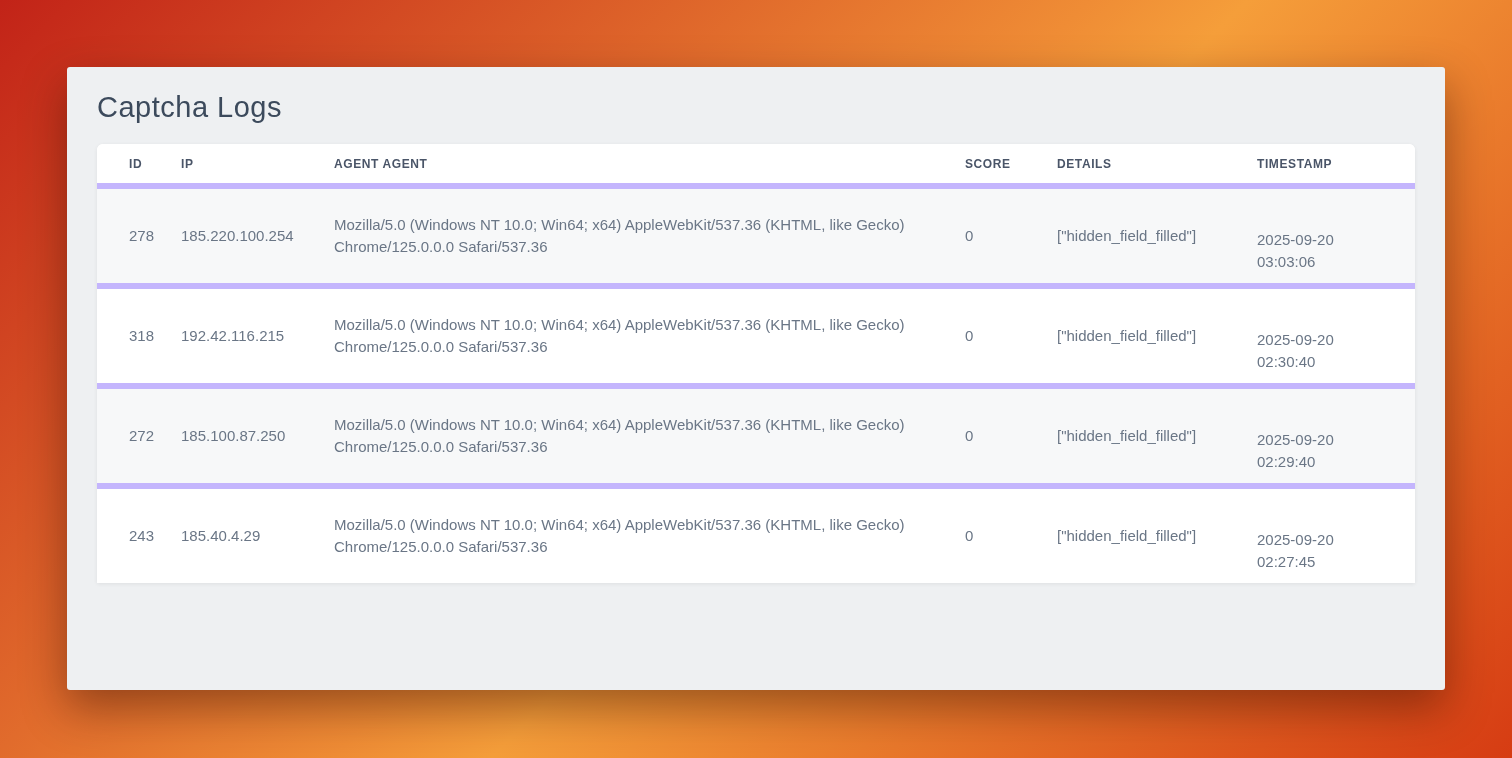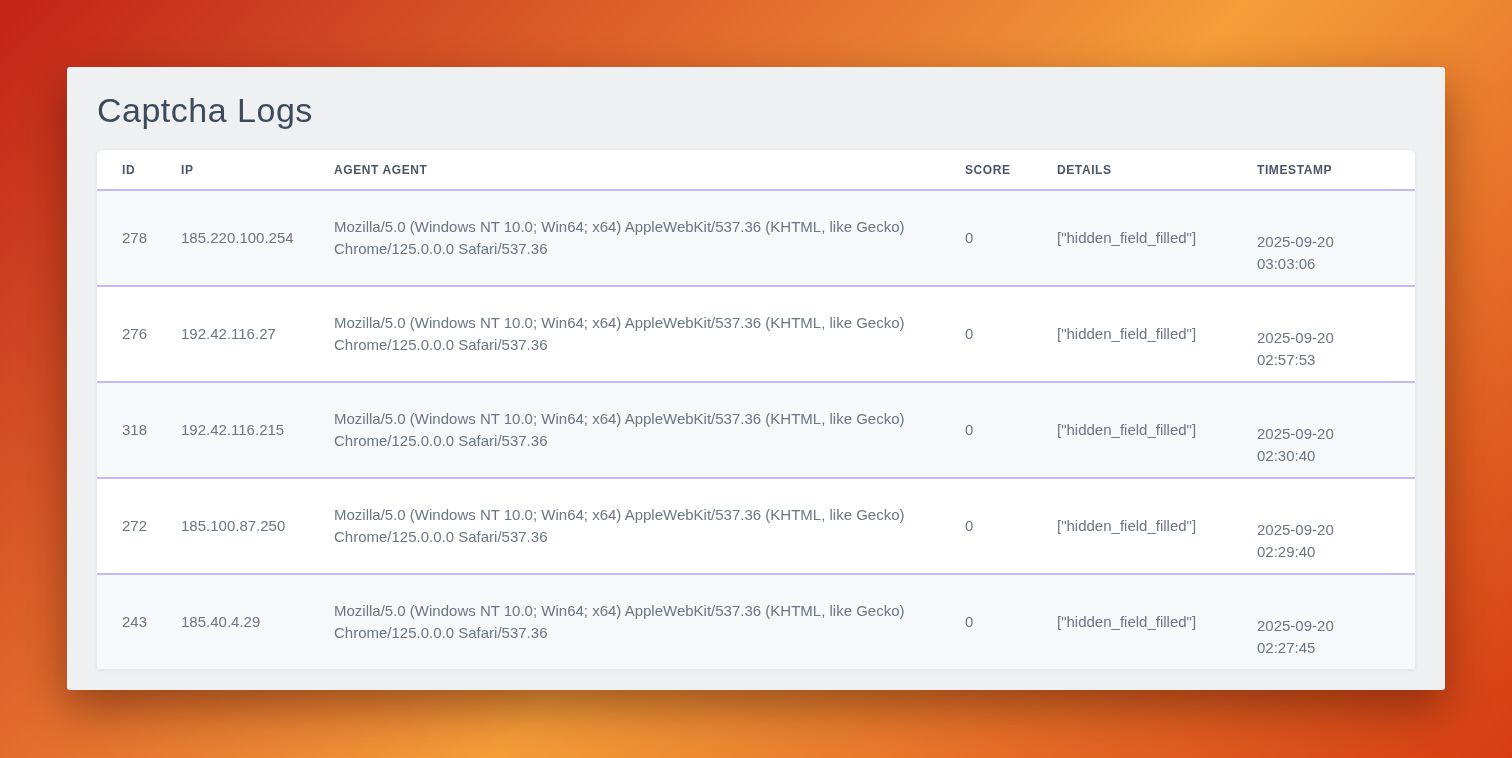--- a/index.html
+++ b/index.html
@@ -12,21 +12,21 @@
   .card {
     position: absolute; left: 67px; top: 67px;
     width: 1378px; height: 623px;
     background: #eef0f2;
     border-radius: 3px;
     box-shadow: 0 18px 45px rgba(50, 10, 0, 0.45);
     overflow: hidden;
   }
   .title {
     margin: 0; padding: 24px 30px 20px 30px;
-    font-size: 34px; font-weight: 500;
+    font-size: 29px; font-weight: 500;
     color: #3c4a5c; letter-spacing: 0.5px;
   }
   .table-wrap {
     margin: 0 30px;
     background: #ffffff;
     border-radius: 6px 6px 0 0;
     box-shadow: 0 1px 4px rgba(0,0,0,0.07);
     overflow: hidden;
   }
   table { width: 100%; border-collapse: collapse; table-layout: fixed; }
@@ -42,22 +42,22 @@
     padding: 13px 12px 12px 12px;
     background: #ffffff;
     white-space: nowrap;
   }
   td {
     font-size: 15px; color: #6a7686;
     padding: 10px 12px; line-height: 22px;
     vertical-align: middle;
     overflow: hidden;
   }
-  th:first-child, td:first-child { padding-left: 25px; margin-top: 36px; }
-  tbody tr { border-top: 2px solid #c4b5fd; height: 65px; }
+  th:first-child, td:first-child { padding-left: 32px; margin-top: 36px; }
+  tbody tr { border-top: 6px solid #c4b5fd; height: 65px; }
   tbody tr:nth-child(odd) td { background: #f7f8f9; }
   tbody tr:nth-child(even) td { background: #ffffff; }
   .ts { width: 112px; margin-top: 30px; }
 </style>
 </head>
 <body>
 
 <div class="card">
   <h1 class="title">Captcha Logs</h1>
   <div class="table-wrap">
@@ -85,30 +85,20 @@
           <td>278</td>
           <td>185.220.100.254</td>
           <td>Mozilla/5.0 (Windows NT 10.0; Win64; x64) AppleWebKit/537.36 (KHTML, like Gecko) Chrome/125.0.0.0 Safari/537.36</td>
           <td>0</td>
           <td>["hidden_field_filled"]</td>
           <td>
               <div class="ts">2025-09-20 03:03:06</div>
             </td>
         </tr>
         <tr>
-          <td>276</td>
-          <td>192.42.116.27</td>
-          <td>Mozilla/5.0 (Windows NT 10.0; Win64; x64) AppleWebKit/537.36 (KHTML, like Gecko) Chrome/125.0.0.0 Safari/537.36</td>
-          <td>0</td>
-          <td>["hidden_field_filled"]</td>
-          <td>
-              <div class="ts">2025-09-20 02:57:53</div>
-            </td>
-        </tr>
-        <tr>
           <td>318</td>
           <td>192.42.116.215</td>
           <td>Mozilla/5.0 (Windows NT 10.0; Win64; x64) AppleWebKit/537.36 (KHTML, like Gecko) Chrome/125.0.0.0 Safari/537.36</td>
           <td>0</td>
           <td>["hidden_field_filled"]</td>
           <td>
               <div class="ts">2025-09-20 02:30:40</div>
             </td>
         </tr>
         <tr>

